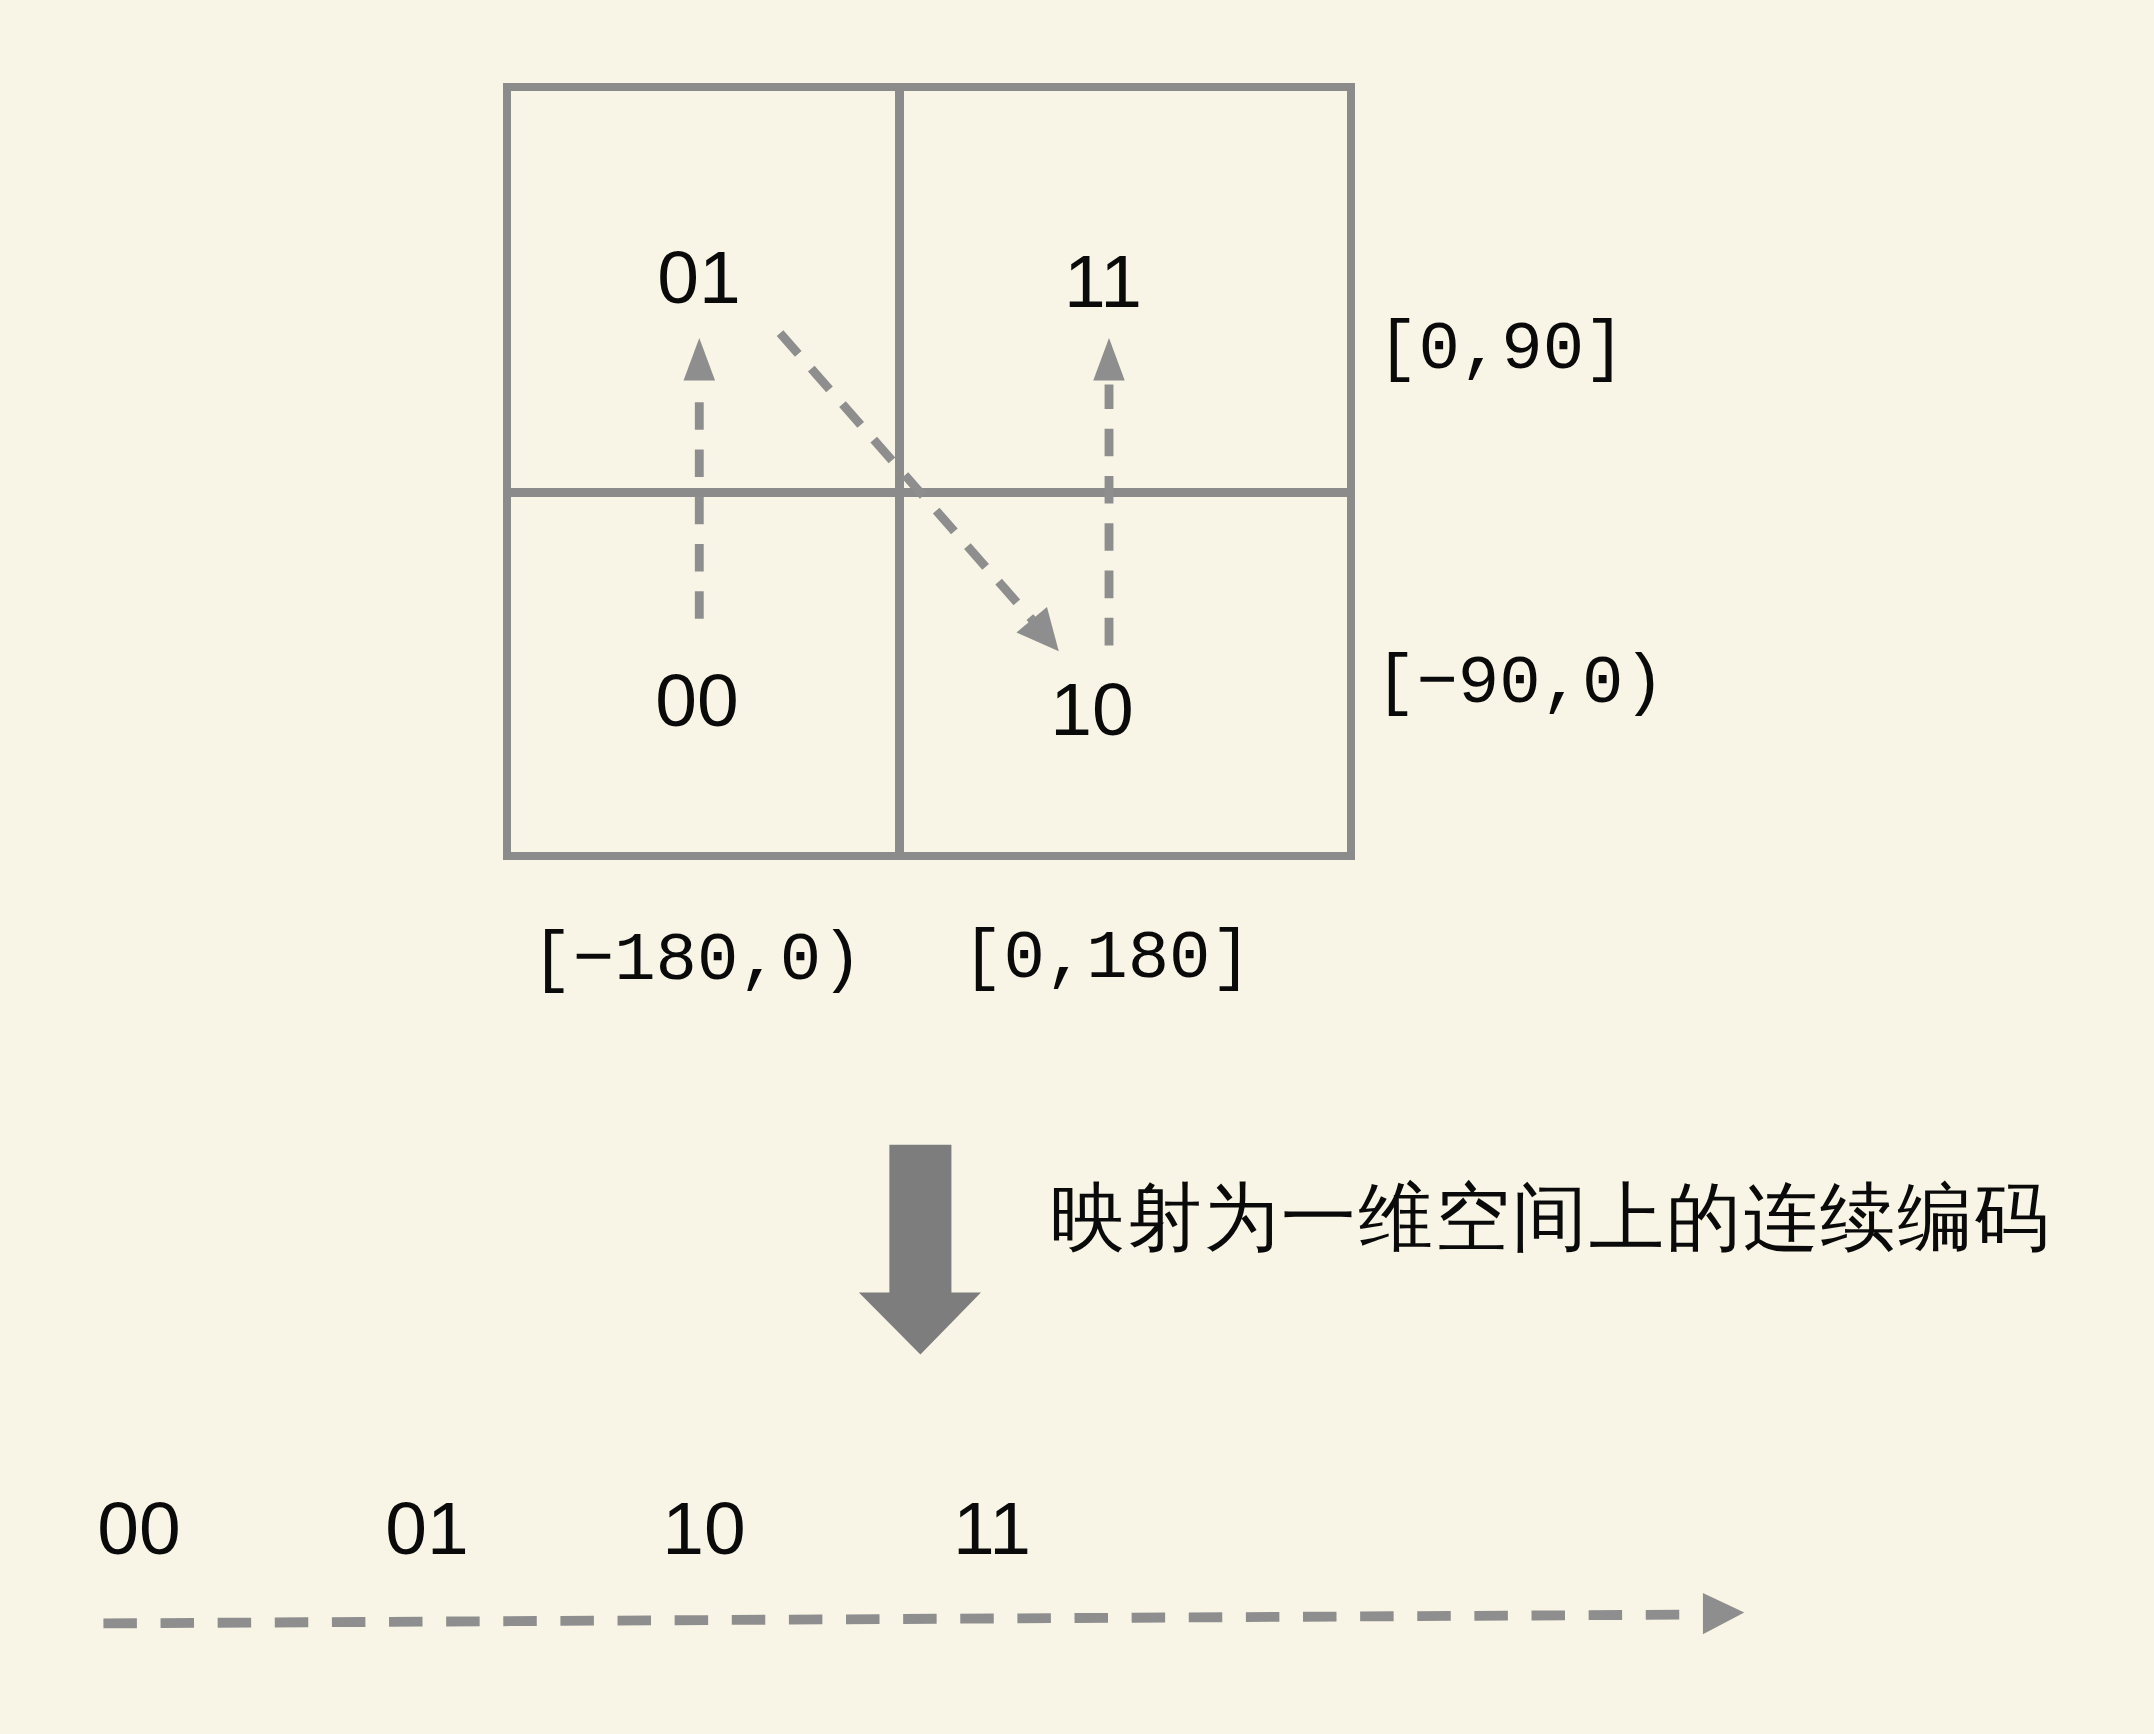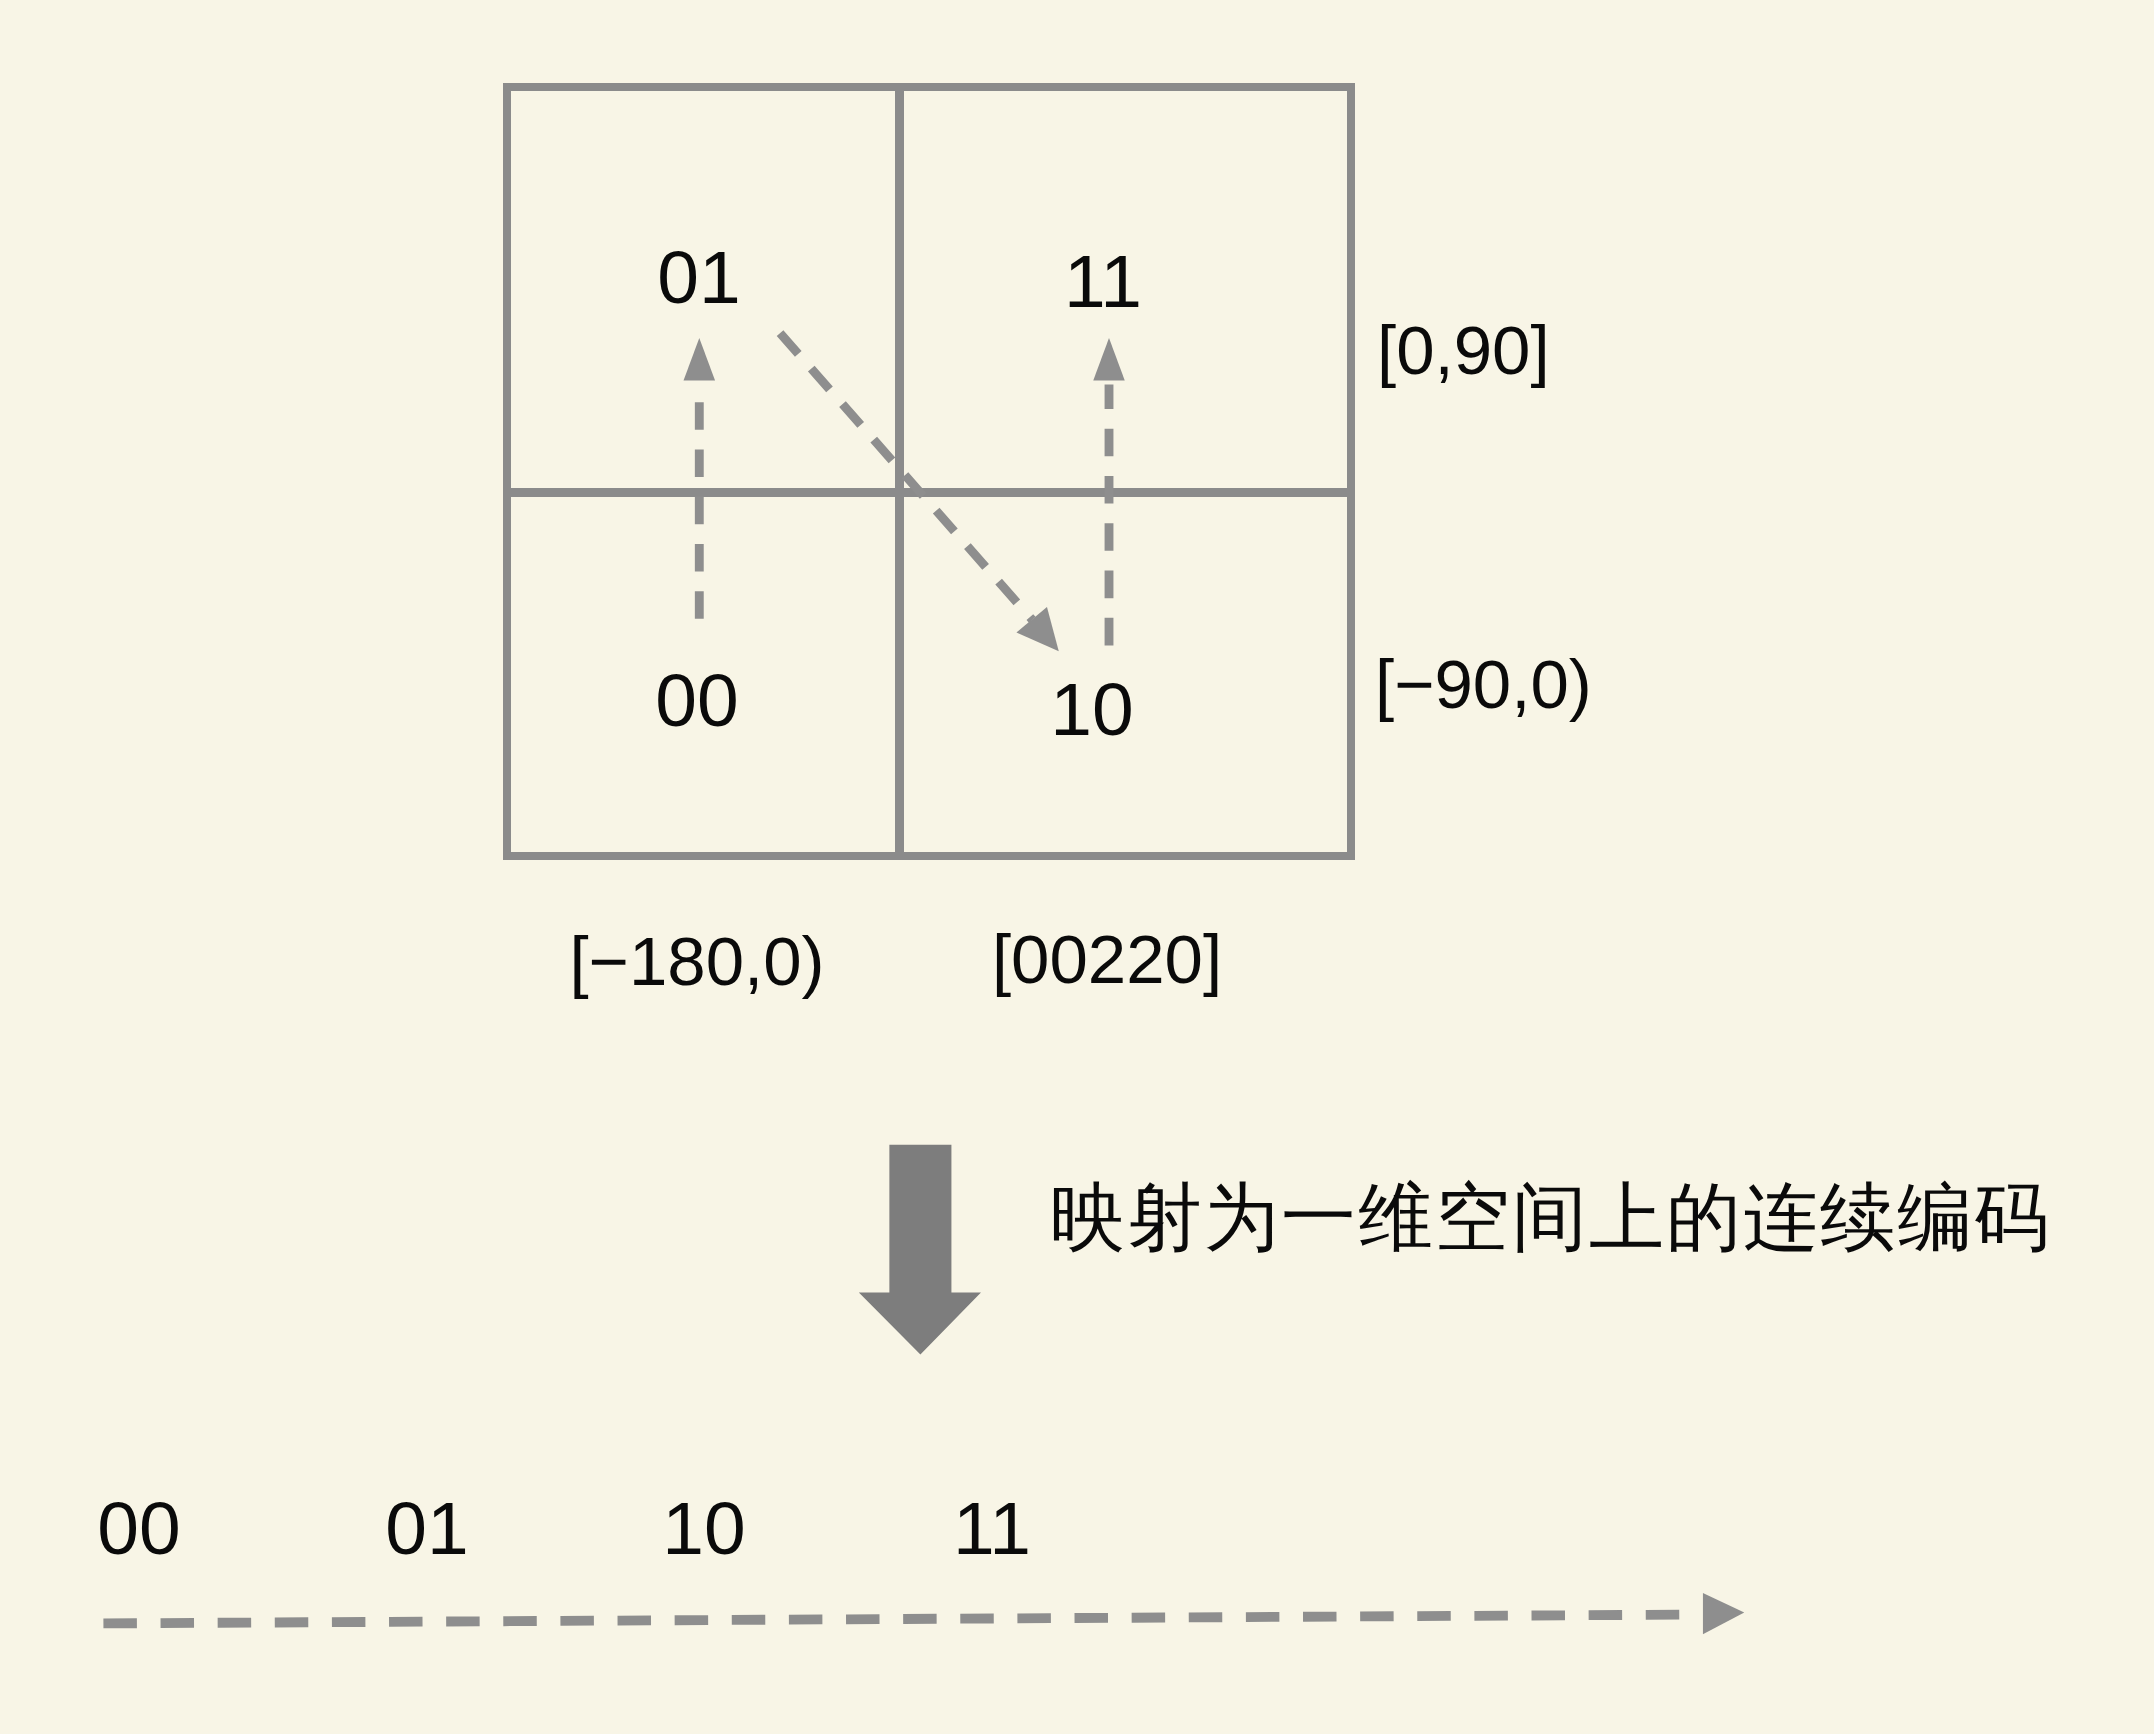--- a/index.html
+++ b/index.html
@@ -29,21 +29,21 @@
 
   .grid-square{
     left:503px;top:83px;width:852px;height:777px;
     border:8.9px solid var(--grid-line);
     box-sizing:border-box;
   }
   .grid-vline{left:895px;top:83px;width:8.9px;height:777px;background:var(--grid-line);}
   .grid-hline{left:503px;top:488px;width:852px;height:8.9px;background:var(--grid-line);}
 
   .quad-label{font-size:75px;color:var(--text);white-space:nowrap;}
-  .range-label{font-size:69px;color:var(--text);white-space:nowrap;}
+  .range-label{font-size:69px;color:var(--text);white-space:nowrap;font-family:Liberation Mono, monospace;}
   .axis-label{font-size:75px;color:var(--text);white-space:nowrap;}
   .caption{
     left:1050px;top:1168px;
     font-size:75px;color:var(--text);white-space:nowrap;letter-spacing:2px;
   }
 
   svg.overlay{position:absolute;left:0;top:0;width:2154px;height:1735px;}
   .dash-line{stroke:var(--dashed-arrow);stroke-width:9;fill:none;stroke-dasharray:28 20;}
   .dash-head{fill:var(--dashed-arrow);stroke:none;}
   .axis-dash{stroke:var(--dashed-arrow);stroke-width:10;fill:none;stroke-dasharray:34 24;}
@@ -63,21 +63,21 @@
 
   <div class="abs center quad-label" style="left:699px;top:277px;">01</div>
   <div class="abs center quad-label" style="left:1103px;top:281px;">11</div>
   <div class="abs center quad-label" style="left:697px;top:700px;">00</div>
   <div class="abs center quad-label" style="left:1092px;top:709px;">10</div>
 
   <div class="abs vcenter range-label" style="left:1377px;top:350px;">[0,90]</div>
   <div class="abs vcenter range-label" style="left:1375px;top:684px;">[−90,0)</div>
 
   <div class="abs center range-label" style="left:697px;top:961px;text-align:center;">[−180,0)</div>
-  <div class="abs center range-label" style="left:1107px;top:959px;">[00220]</div>
+  <div class="abs center range-label" style="left:1107px;top:959px;">[0,180]</div>
 
   <svg class="overlay" viewBox="0 0 2187 1761">
 
     <line class="dash-line" x1="710" y1="628" x2="710" y2="390"></line>
     <polygon class="dash-head" points="710,343 694,386 726,386"></polygon>
 
     <line class="dash-line" x1="792" y1="338" x2="1048" y2="629"></line>
     <polygon class="dash-head" points="1075,661 1032,642 1063,616"></polygon>
 
     <line class="dash-line" x1="1126" y1="655" x2="1126" y2="390"></line>

